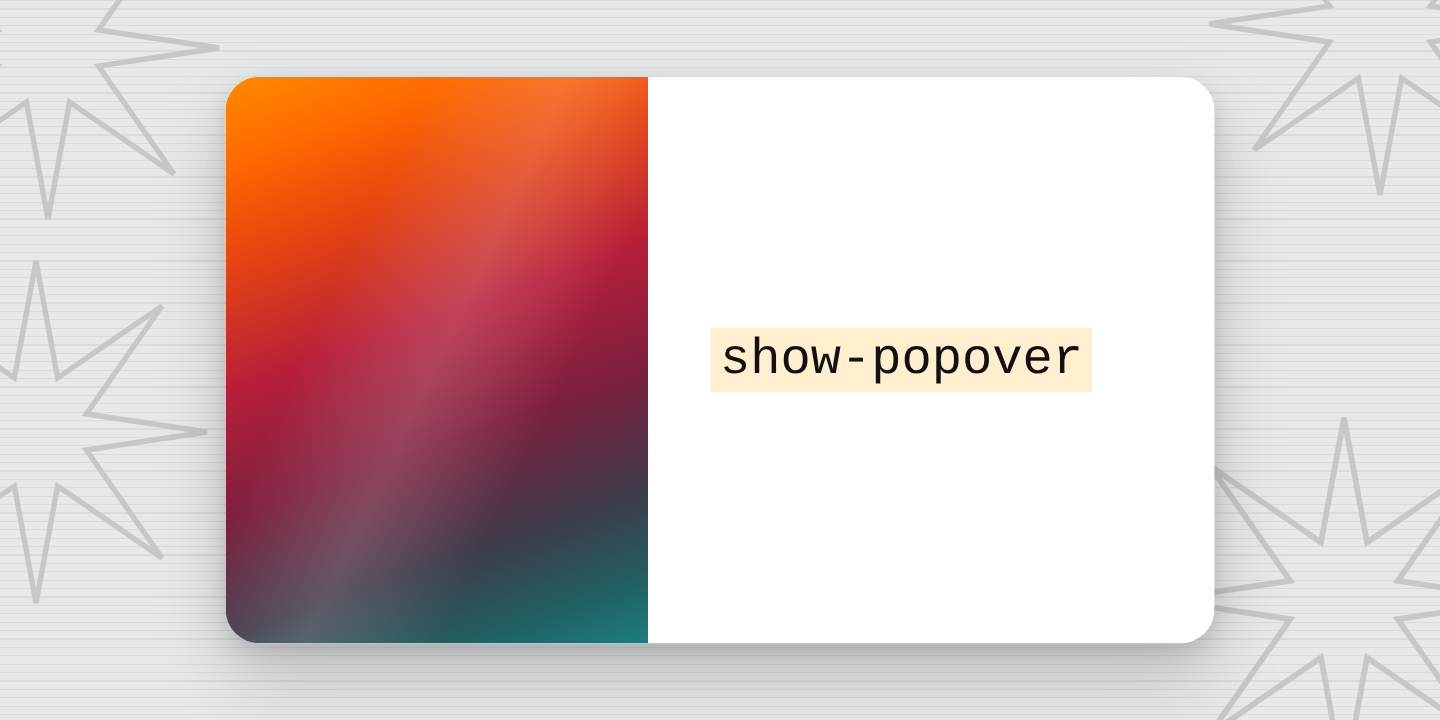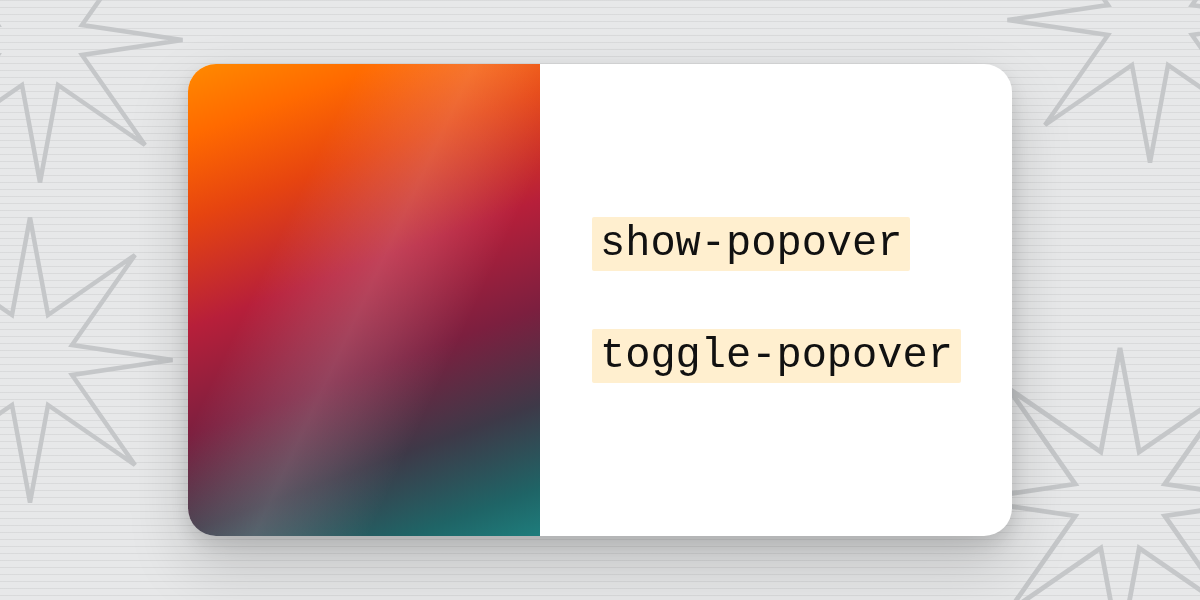--- a/index.html
+++ b/index.html
@@ -32,17 +32,16 @@
     <path d="M0,-95 L12,-30 L70,-70 L28,-10 L95,0 L28,10 L70,70 L12,30 L0,95 L-12,30 L-70,70 L-28,10 L-95,0 L-28,-10 L-70,-70 L-12,-30 Z"></path>
   </svg>
   <svg class="star" style="left:960px;top:340px" width="320" height="320" viewBox="-100 -100 200 200">
     <path d="M0,-95 L12,-30 L70,-70 L28,-10 L95,0 L28,10 L70,70 L12,30 L0,95 L-12,30 L-70,70 L-28,10 L-95,0 L-28,-10 L-70,-70 L-12,-30 Z"></path>
   </svg>
 
   <div class="card">
     <div class="grad"></div>
     <div class="right">
       <span class="code">show-popover</span>
-      <span class="code">toggle-popover</span>
     </div>
   </div>
 
 </div>
 
 </body></html>

